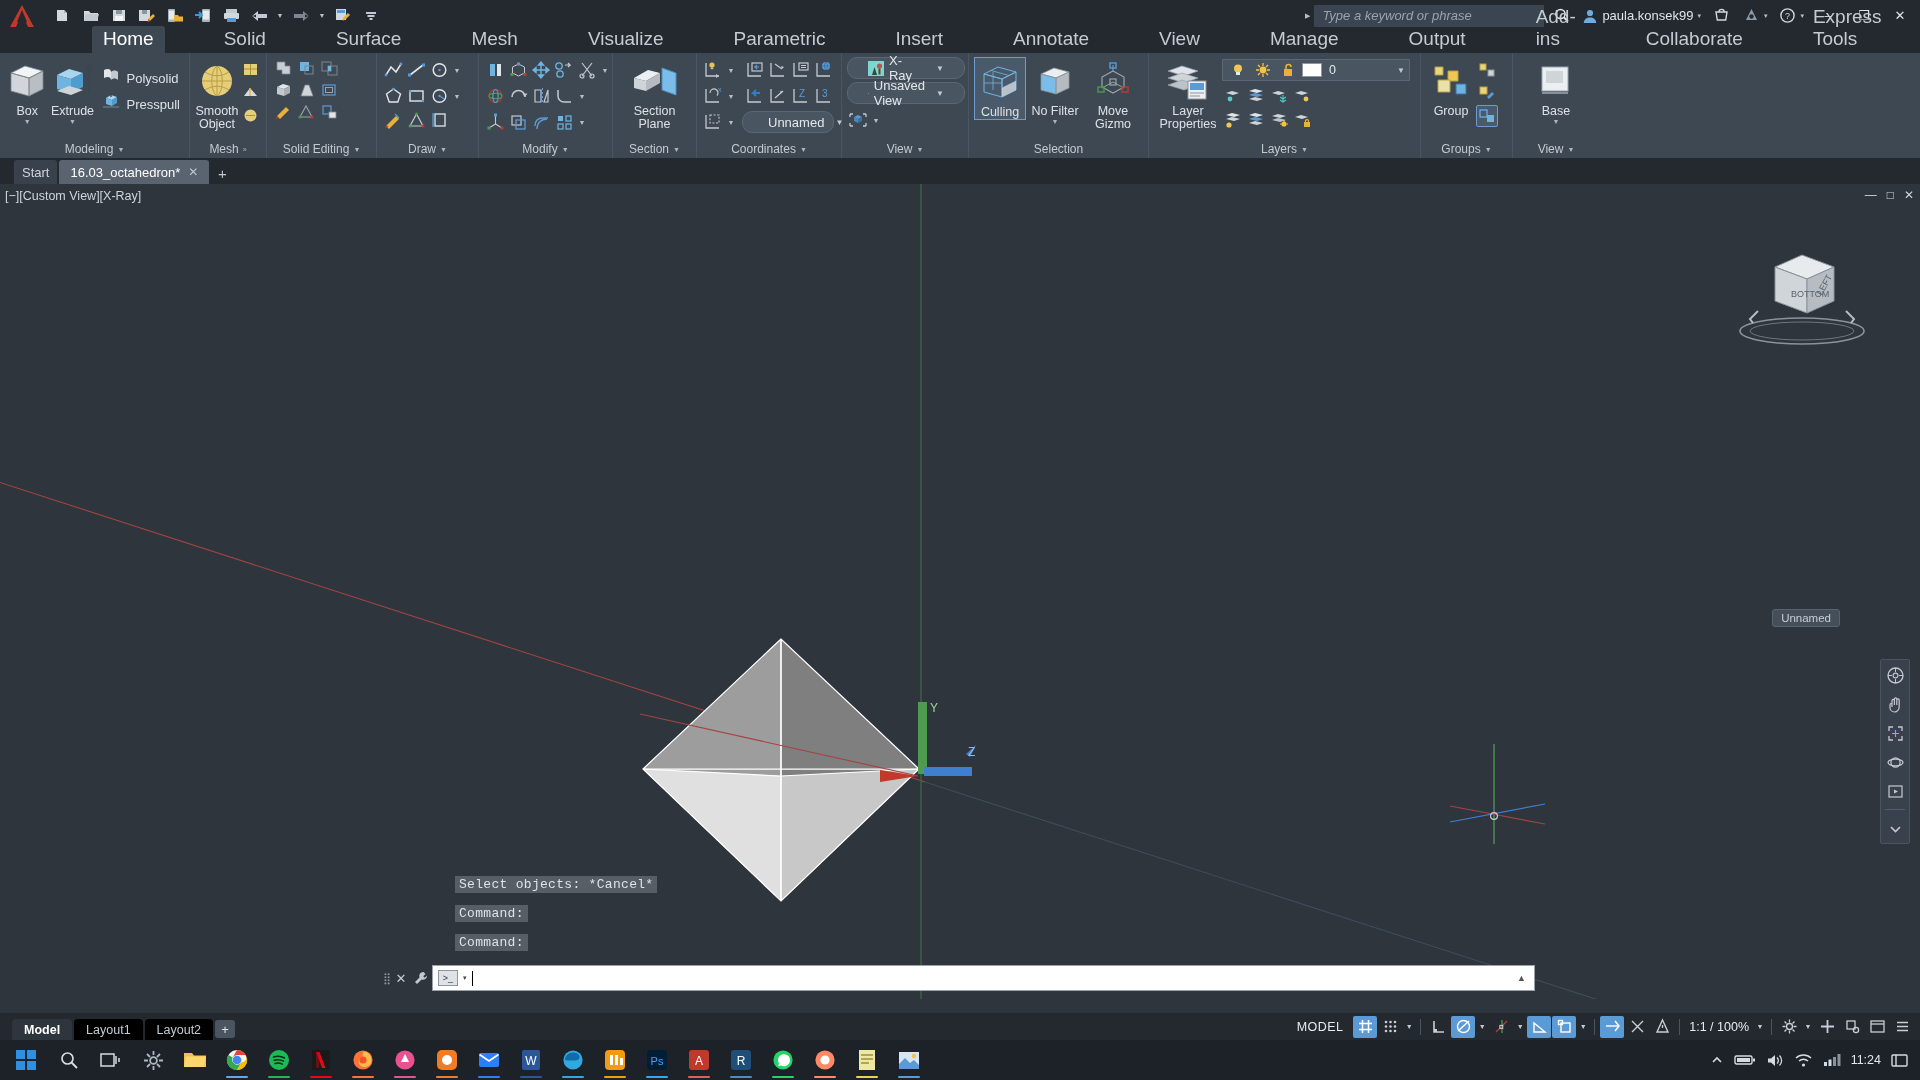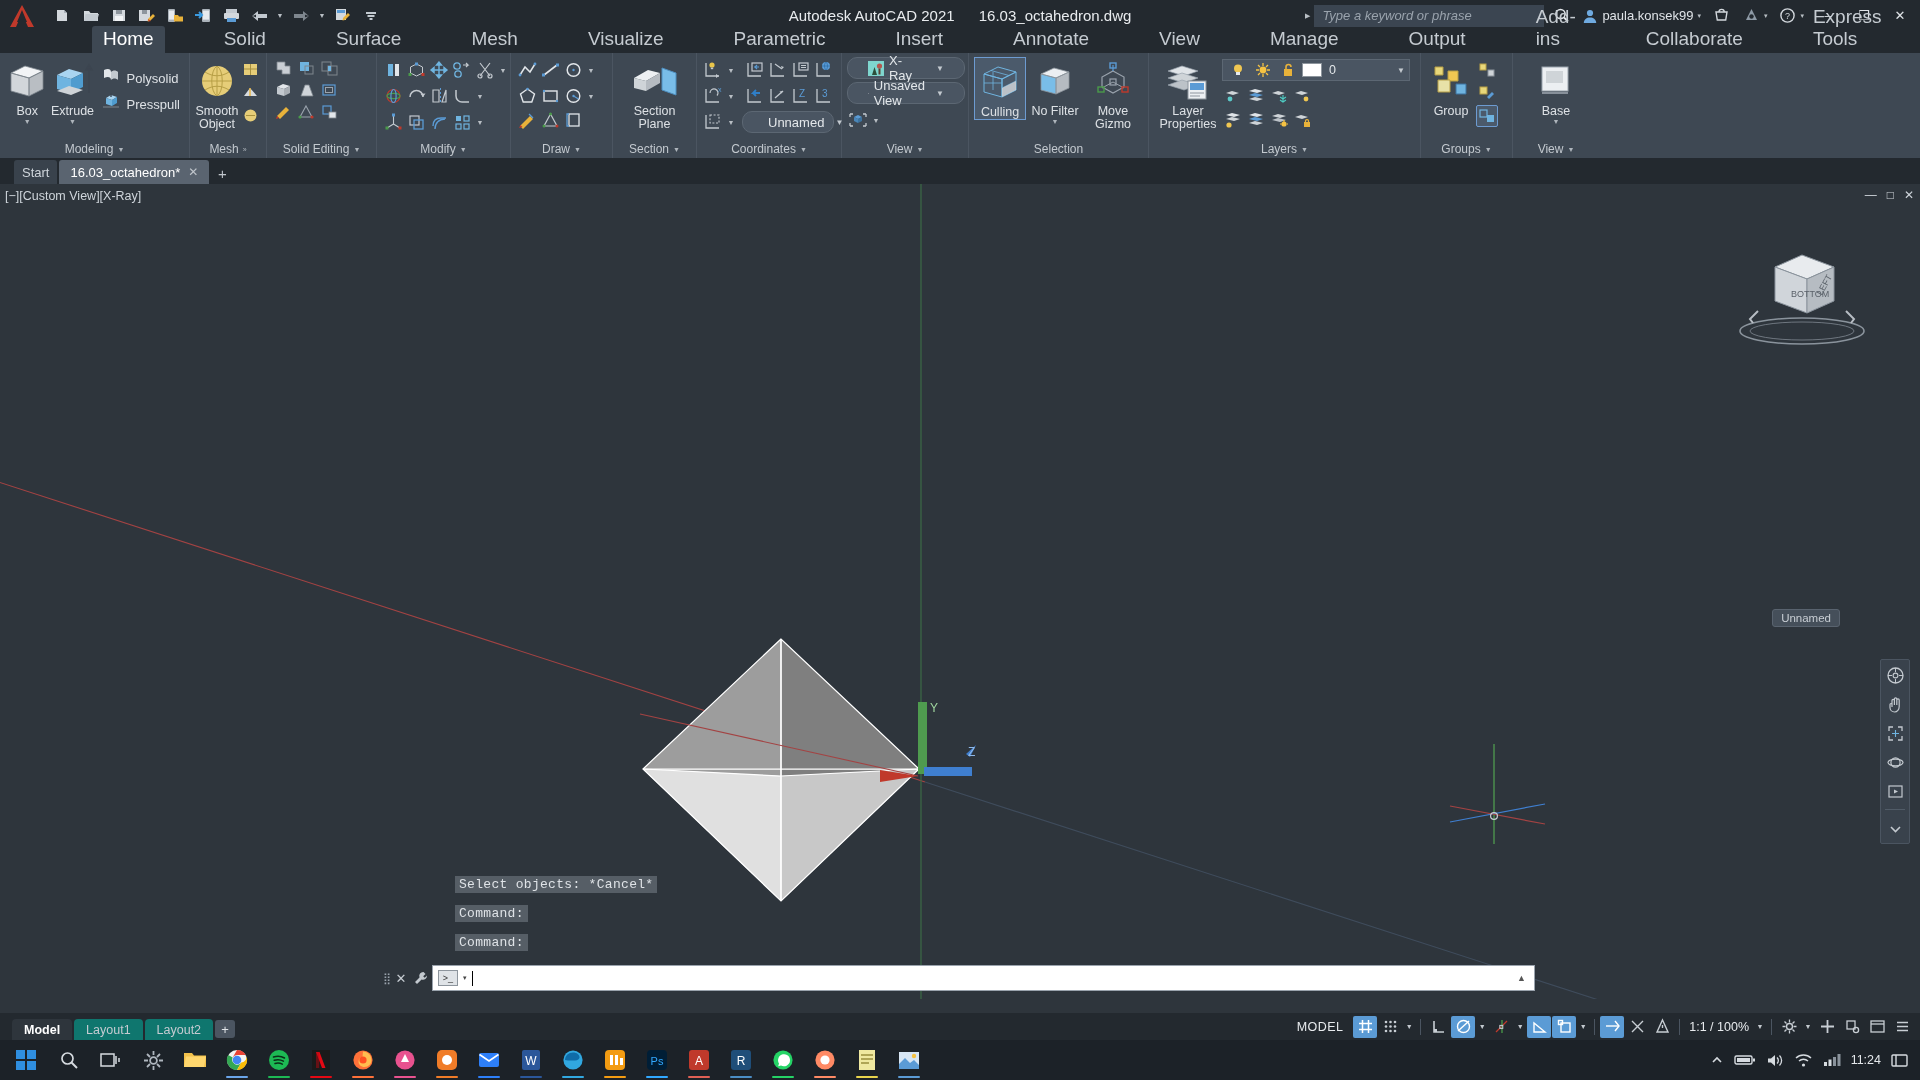--- a/index.html
+++ b/index.html
@@ -97,21 +97,21 @@
   .cmd-x { width:18px; height:22px; display:flex; align-items:center; justify-content:center; color:#c6ccd2; font-size:13px; }
   .cmd-wr { width:22px; height:22px; display:flex; align-items:center; justify-content:center; }
   .cmd-input { flex:1; height:26px; background:#fff; border:1px solid #9aa3ad; display:flex; align-items:center; padding:0 5px; gap:5px; }
   .cmd-icon { width:20px; height:16px; background:#dfe3e7; border:1px solid #8d959d; display:flex; align-items:center; justify-content:center; font-size:9px; color:#333; }
   .cmd-caret { width:1px; height:15px; background:#000; }
   .cmd-expand { margin-left:auto; font-size:9px; color:#555; padding-right:3px; }
 
   
   .statusbar { height:27px; background:#23292f; display:flex; align-items:center; flex:none; position:relative; }
   .ltab { height:21px; display:flex; align-items:center; padding:0 12px; font-size:12.5px;
-      color:#c5cbd1; background:#0f766e; border-radius:4px 4px 0 0; margin-right:2px;}
+      color:#c5cbd1; background:#000000; border-radius:4px 4px 0 0; margin-right:2px;}
   .ltab.active { background:#2e353c; color:#fff; font-weight:bold; }
   .ltab-add { width:20px; height:18px; background:#4b5561; border-radius:3px; display:flex; align-items:center;
       justify-content:center; color:#dfe3e7; font-size:13px; }
   .sb-right { margin-left:auto; display:flex; align-items:center; gap:1px; padding-right:6px; }
   .sb-btn { height:22px; min-width:24px; display:flex; align-items:center; justify-content:center; padding:0 3px; border-radius:2px; }
   .sb-btn.on { background:#5b9bd5; }
   .sb-model { font-size:12.5px; color:#e8ebee; padding:0 9px; letter-spacing:0.4px; }
   .sb-dd { width:12px; height:22px; display:flex; align-items:center; justify-content:center; font-size:7px; color:#c3c9cf; }
   .sb-sep { width:1px; height:16px; background:#4b5561; margin:0 4px; }
   .sb-scale { font-size:12.5px; color:#e8ebee; padding:0 4px; }
@@ -209,24 +209,20 @@
             <path d="M9 11l5-5 2 2-5 5-2.5.5z" fill="#e8b23a"></path>
           </svg>
       </div>
       <div class="qbtn">
         <svg width="16" height="16" viewBox="0 0 16 16">
             <path d="M3 5h10M4.5 8h7M6.5 11h3" stroke="#c2c9d0" stroke-width="1.8" fill="none"></path>
           </svg>
       </div>
     </div>
 
-    <div class="title-text">
-      <span>Autodesk AutoCAD 2021</span>
-      <span>16.03_octahedron.dwg</span>
-    </div>
 
     <div class="tb-right">
       <div class="caret-dn">▶</div>
       <input class="searchbox" placeholder="Type a keyword or phrase" style="">
       <div class="qbtn">
         <svg width="17" height="17" viewBox="0 0 17 17">
             <circle cx="7.5" cy="7" r="4.6" stroke="#e4e8eb" stroke-width="1.5" fill="none"></circle>
             <path d="M11 10.5l4 4" stroke="#e4e8eb" stroke-width="1.8"></path>
           </svg>
       </div>
@@ -448,20 +444,98 @@
               </svg>
           </div>
         </div>
       </div>
       <div class="panel-label">
         <span>Solid Editing</span>
         <span class="tri">▼</span>
       </div>
     </div>
 
+    <div class="panel" style="width:102px">
+      <div class="panel-body" style="flex-direction:column">
+        <div class="grow">
+          <div class="sm">
+            <svg width="21" height="20" viewBox="0 0 21 20">
+                <path d="M3 15l5-8 5 5 5-8" stroke="#e2e6ea" stroke-width="1.5" fill="none"></path>
+                <circle cx="3" cy="15" r="1.4" fill="#5b9bd5"></circle>
+                <circle cx="18" cy="4" r="1.4" fill="#5b9bd5"></circle>
+              </svg>
+          </div>
+          <div class="sm">
+            <svg width="21" height="20" viewBox="0 0 21 20">
+                <path d="M4 15L17 5" stroke="#e2e6ea" stroke-width="1.6"></path>
+                <rect x="2" y="13.5" width="3" height="3" fill="#5b9bd5"></rect>
+                <rect x="16" y="3.5" width="3" height="3" fill="#5b9bd5"></rect>
+              </svg>
+          </div>
+          <div class="sm">
+            <svg width="21" height="20" viewBox="0 0 21 20">
+                <circle cx="10.5" cy="10" r="6.3" fill="none" stroke="#e2e6ea" stroke-width="1.5"></circle>
+                <circle cx="10.5" cy="10" r="1.2" fill="#5b9bd5"></circle>
+              </svg>
+          </div>
+          <div class="qcaret">▼</div>
+        </div>
+        <div class="grow">
+          <div class="sm">
+            <svg width="21" height="20" viewBox="0 0 21 20">
+                <path d="M10.5 3l7 5-2.7 8H6.2L3.5 8z" fill="none" stroke="#e2e6ea" stroke-width="1.4"></path>
+                <circle cx="10.5" cy="3" r="1.3" fill="#5b9bd5"></circle>
+              </svg>
+          </div>
+          <div class="sm">
+            <svg width="21" height="20" viewBox="0 0 21 20">
+                <rect x="4" y="5" width="13" height="10" fill="none" stroke="#e2e6ea" stroke-width="1.4"></rect>
+                <circle cx="4" cy="5" r="1.2" fill="#5b9bd5"></circle>
+                <circle cx="17" cy="15" r="1.2" fill="#5b9bd5"></circle>
+              </svg>
+          </div>
+          <div class="sm">
+            <svg width="21" height="20" viewBox="0 0 21 20">
+                <circle cx="10.5" cy="10" r="6.3" fill="none" stroke="#e2e6ea" stroke-width="1.4"></circle>
+                <path d="M10.5 10l5 3" stroke="#5b9bd5" stroke-width="1.3"></path>
+                <circle cx="10.5" cy="10" r="1.2" fill="#5b9bd5"></circle>
+              </svg>
+          </div>
+          <div class="qcaret">▼</div>
+        </div>
+        <div class="grow">
+          <div class="sm">
+            <svg width="21" height="20" viewBox="0 0 21 20">
+                <path d="M3 16l10-10 3 3-10 10z" fill="#e8b23a"></path>
+                <path d="M2 18l1.5-3 2 2z" fill="#c0392b"></path>
+                <path d="M12 4l4 4" stroke="#5b9bd5" stroke-width="1.2"></path>
+              </svg>
+          </div>
+          <div class="sm">
+            <svg width="21" height="20" viewBox="0 0 21 20">
+                <path d="M10.5 4L17 16H4z" fill="none" stroke="#c3c9cf" stroke-width="1.2"></path>
+                <circle cx="4" cy="16" r="1.5" fill="#4a9b4a"></circle>
+                <circle cx="17" cy="16" r="1.5" fill="#c0392b"></circle>
+                <circle cx="10.5" cy="4" r="1.5" fill="#4a9b4a"></circle>
+              </svg>
+          </div>
+          <div class="sm">
+            <svg width="21" height="20" viewBox="0 0 21 20">
+                <rect x="6" y="4" width="10" height="12" fill="none" stroke="#e2e6ea" stroke-width="1.3"></rect>
+                <path d="M6 4h-2v12h2" stroke="#5b9bd5" stroke-width="1.3" fill="none"></path>
+              </svg>
+          </div>
+        </div>
+      </div>
+      <div class="panel-label">
+        <span>Draw</span>
+        <span class="tri">▼</span>
+      </div>
+    </div>
+
     <div class="panel" style="width:134px">
       <div class="panel-body" style="flex-direction:column">
         <div class="grow">
           <div class="sm">
             <svg width="21" height="20" viewBox="0 0 21 20">
                 <rect x="5" y="4" width="5" height="12" fill="#6fb4e0"></rect>
                 <rect x="12" y="4" width="4" height="12" fill="#e2e6ea"></rect>
               </svg>
           </div>
           <div class="sm">
@@ -548,98 +622,20 @@
                 <rect x="12" y="4" width="5" height="5" fill="none" stroke="#6fb4e0" stroke-width="1.2"></rect>
                 <rect x="4" y="12" width="5" height="5" fill="none" stroke="#6fb4e0" stroke-width="1.2"></rect>
                 <rect x="12" y="12" width="5" height="5" fill="none" stroke="#6fb4e0" stroke-width="1.2"></rect>
               </svg>
           </div>
           <div class="qcaret">▼</div>
         </div>
       </div>
       <div class="panel-label">
         <span>Modify</span>
-        <span class="tri">▼</span>
-      </div>
-    </div>
-
-    <div class="panel" style="width:102px">
-      <div class="panel-body" style="flex-direction:column">
-        <div class="grow">
-          <div class="sm">
-            <svg width="21" height="20" viewBox="0 0 21 20">
-                <path d="M3 15l5-8 5 5 5-8" stroke="#e2e6ea" stroke-width="1.5" fill="none"></path>
-                <circle cx="3" cy="15" r="1.4" fill="#5b9bd5"></circle>
-                <circle cx="18" cy="4" r="1.4" fill="#5b9bd5"></circle>
-              </svg>
-          </div>
-          <div class="sm">
-            <svg width="21" height="20" viewBox="0 0 21 20">
-                <path d="M4 15L17 5" stroke="#e2e6ea" stroke-width="1.6"></path>
-                <rect x="2" y="13.5" width="3" height="3" fill="#5b9bd5"></rect>
-                <rect x="16" y="3.5" width="3" height="3" fill="#5b9bd5"></rect>
-              </svg>
-          </div>
-          <div class="sm">
-            <svg width="21" height="20" viewBox="0 0 21 20">
-                <circle cx="10.5" cy="10" r="6.3" fill="none" stroke="#e2e6ea" stroke-width="1.5"></circle>
-                <circle cx="10.5" cy="10" r="1.2" fill="#5b9bd5"></circle>
-              </svg>
-          </div>
-          <div class="qcaret">▼</div>
-        </div>
-        <div class="grow">
-          <div class="sm">
-            <svg width="21" height="20" viewBox="0 0 21 20">
-                <path d="M10.5 3l7 5-2.7 8H6.2L3.5 8z" fill="none" stroke="#e2e6ea" stroke-width="1.4"></path>
-                <circle cx="10.5" cy="3" r="1.3" fill="#5b9bd5"></circle>
-              </svg>
-          </div>
-          <div class="sm">
-            <svg width="21" height="20" viewBox="0 0 21 20">
-                <rect x="4" y="5" width="13" height="10" fill="none" stroke="#e2e6ea" stroke-width="1.4"></rect>
-                <circle cx="4" cy="5" r="1.2" fill="#5b9bd5"></circle>
-                <circle cx="17" cy="15" r="1.2" fill="#5b9bd5"></circle>
-              </svg>
-          </div>
-          <div class="sm">
-            <svg width="21" height="20" viewBox="0 0 21 20">
-                <circle cx="10.5" cy="10" r="6.3" fill="none" stroke="#e2e6ea" stroke-width="1.4"></circle>
-                <path d="M10.5 10l5 3" stroke="#5b9bd5" stroke-width="1.3"></path>
-                <circle cx="10.5" cy="10" r="1.2" fill="#5b9bd5"></circle>
-              </svg>
-          </div>
-          <div class="qcaret">▼</div>
-        </div>
-        <div class="grow">
-          <div class="sm">
-            <svg width="21" height="20" viewBox="0 0 21 20">
-                <path d="M3 16l10-10 3 3-10 10z" fill="#e8b23a"></path>
-                <path d="M2 18l1.5-3 2 2z" fill="#c0392b"></path>
-                <path d="M12 4l4 4" stroke="#5b9bd5" stroke-width="1.2"></path>
-              </svg>
-          </div>
-          <div class="sm">
-            <svg width="21" height="20" viewBox="0 0 21 20">
-                <path d="M10.5 4L17 16H4z" fill="none" stroke="#c3c9cf" stroke-width="1.2"></path>
-                <circle cx="4" cy="16" r="1.5" fill="#4a9b4a"></circle>
-                <circle cx="17" cy="16" r="1.5" fill="#c0392b"></circle>
-                <circle cx="10.5" cy="4" r="1.5" fill="#4a9b4a"></circle>
-              </svg>
-          </div>
-          <div class="sm">
-            <svg width="21" height="20" viewBox="0 0 21 20">
-                <rect x="6" y="4" width="10" height="12" fill="none" stroke="#e2e6ea" stroke-width="1.3"></rect>
-                <path d="M6 4h-2v12h2" stroke="#5b9bd5" stroke-width="1.3" fill="none"></path>
-              </svg>
-          </div>
-        </div>
-      </div>
-      <div class="panel-label">
-        <span>Draw</span>
         <span class="tri">▼</span>
       </div>
     </div>
 
     <div class="panel" style="width:84px">
       <div class="panel-body" style="justify-content:center">
         <div class="big-btn" style="width:70px">
           <div class="ic">
             <svg width="54" height="40" viewBox="0 0 54 40">
                 <path d="M6 16l14-8 12 3-14 8z" fill="#eceff2"></path>

